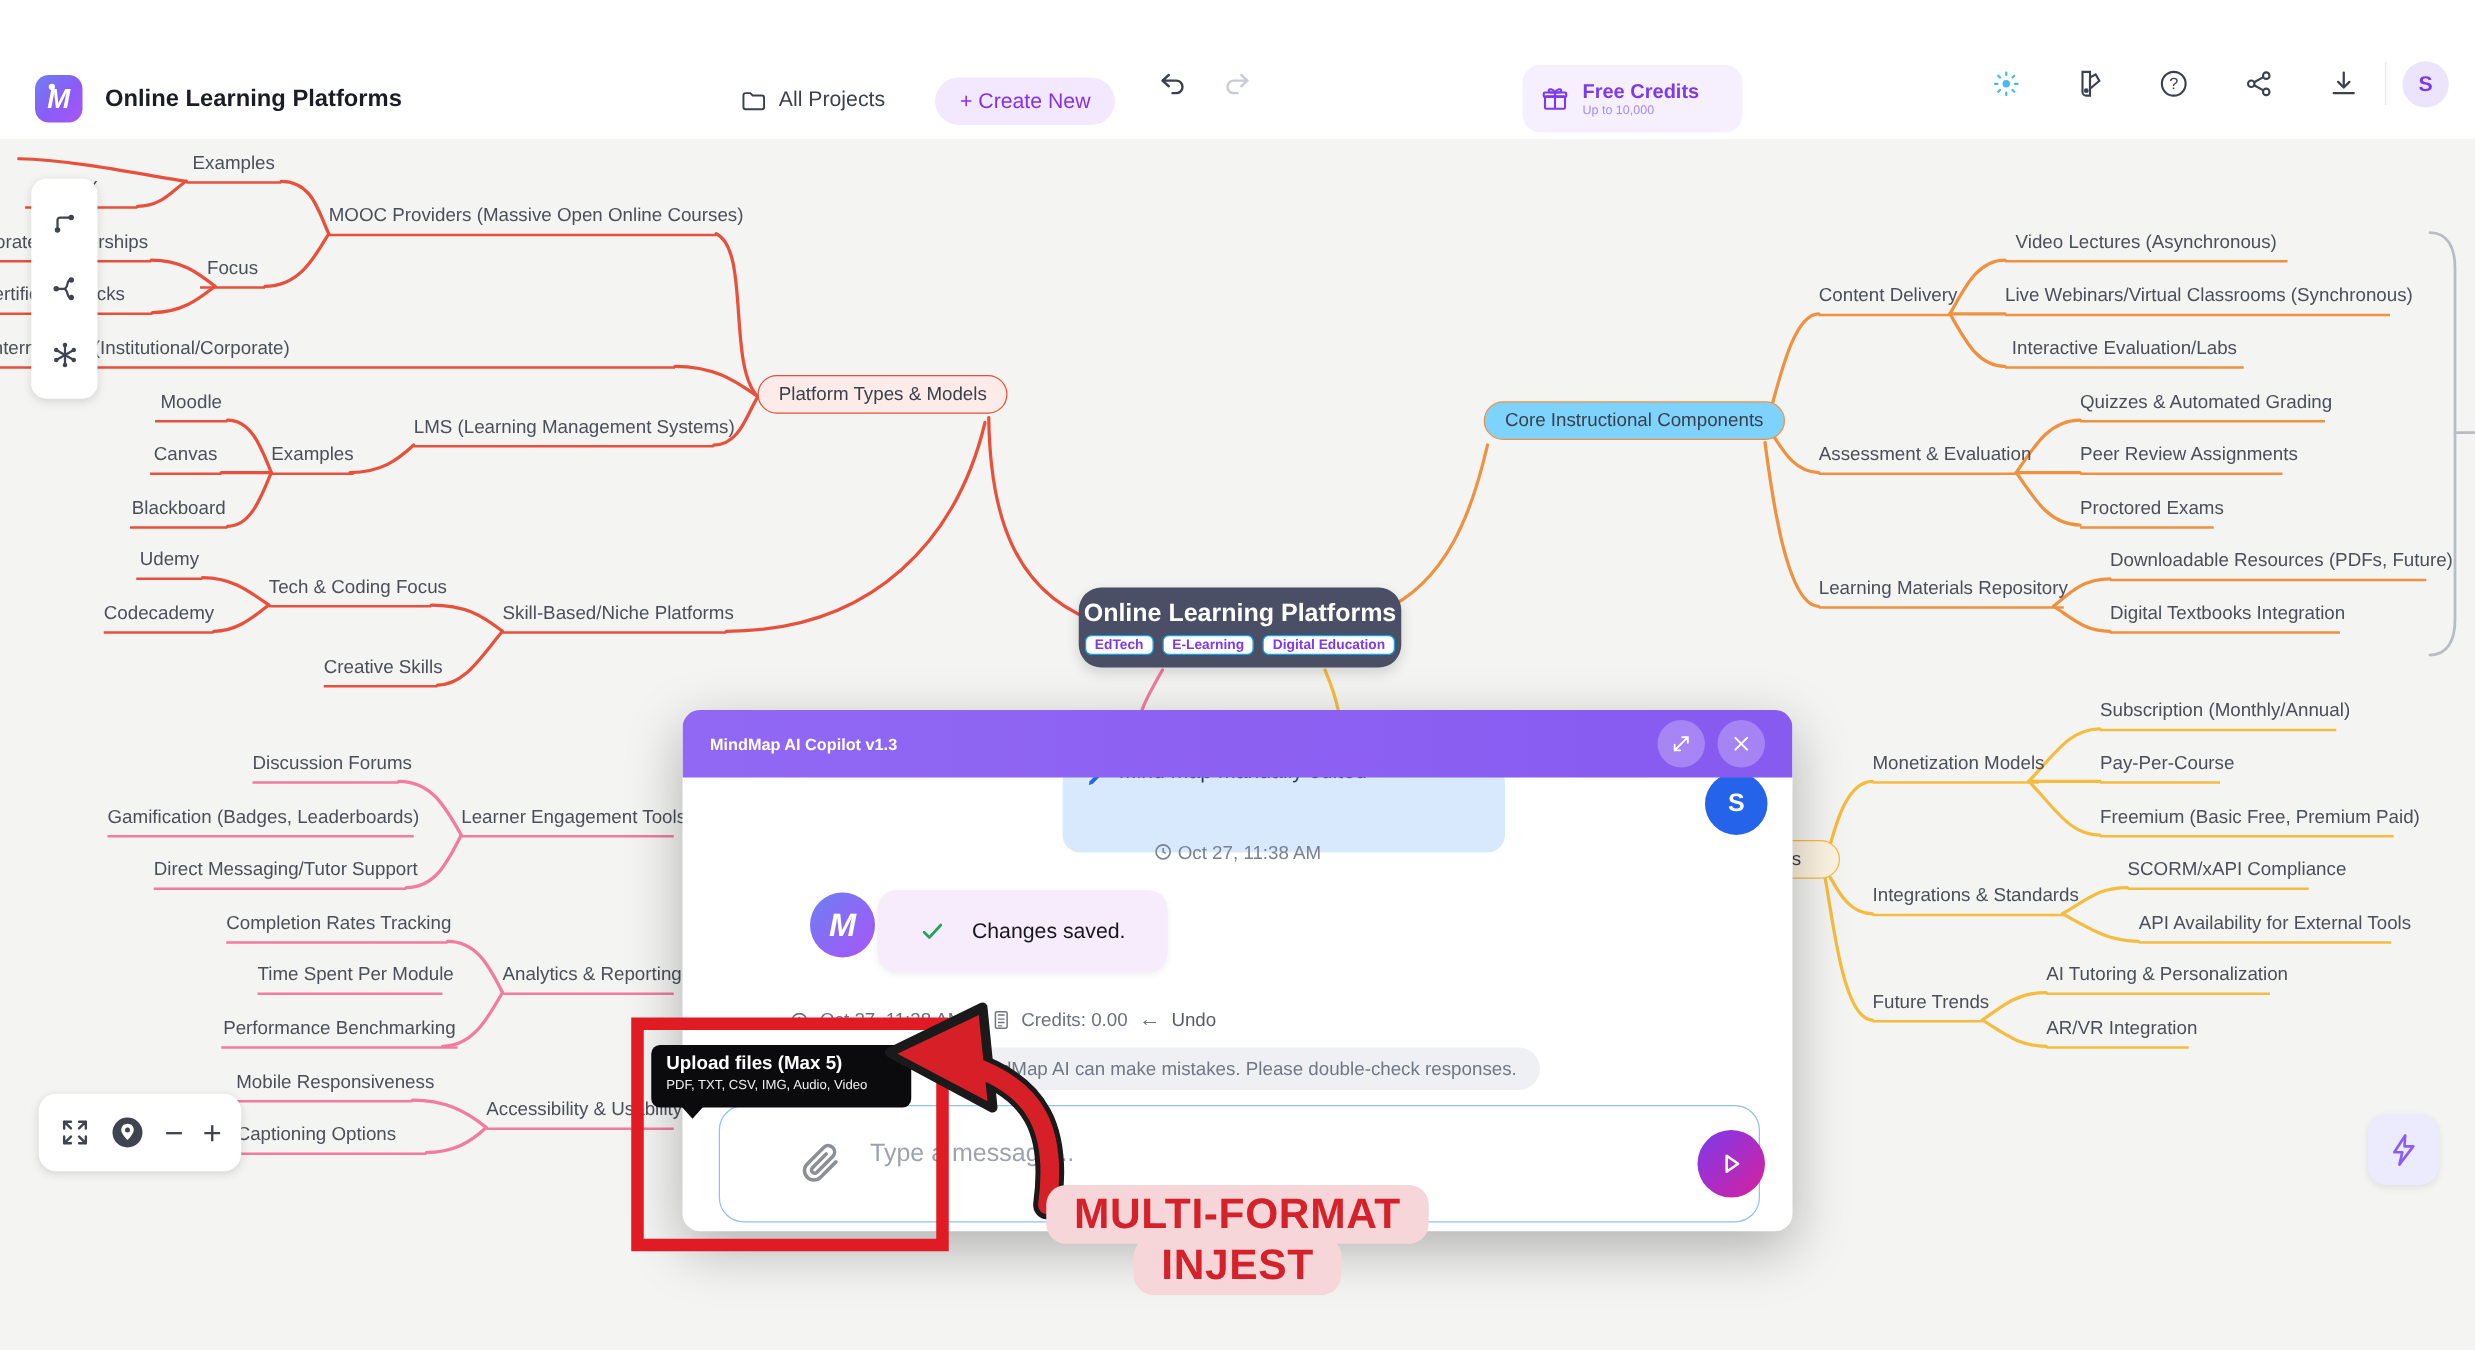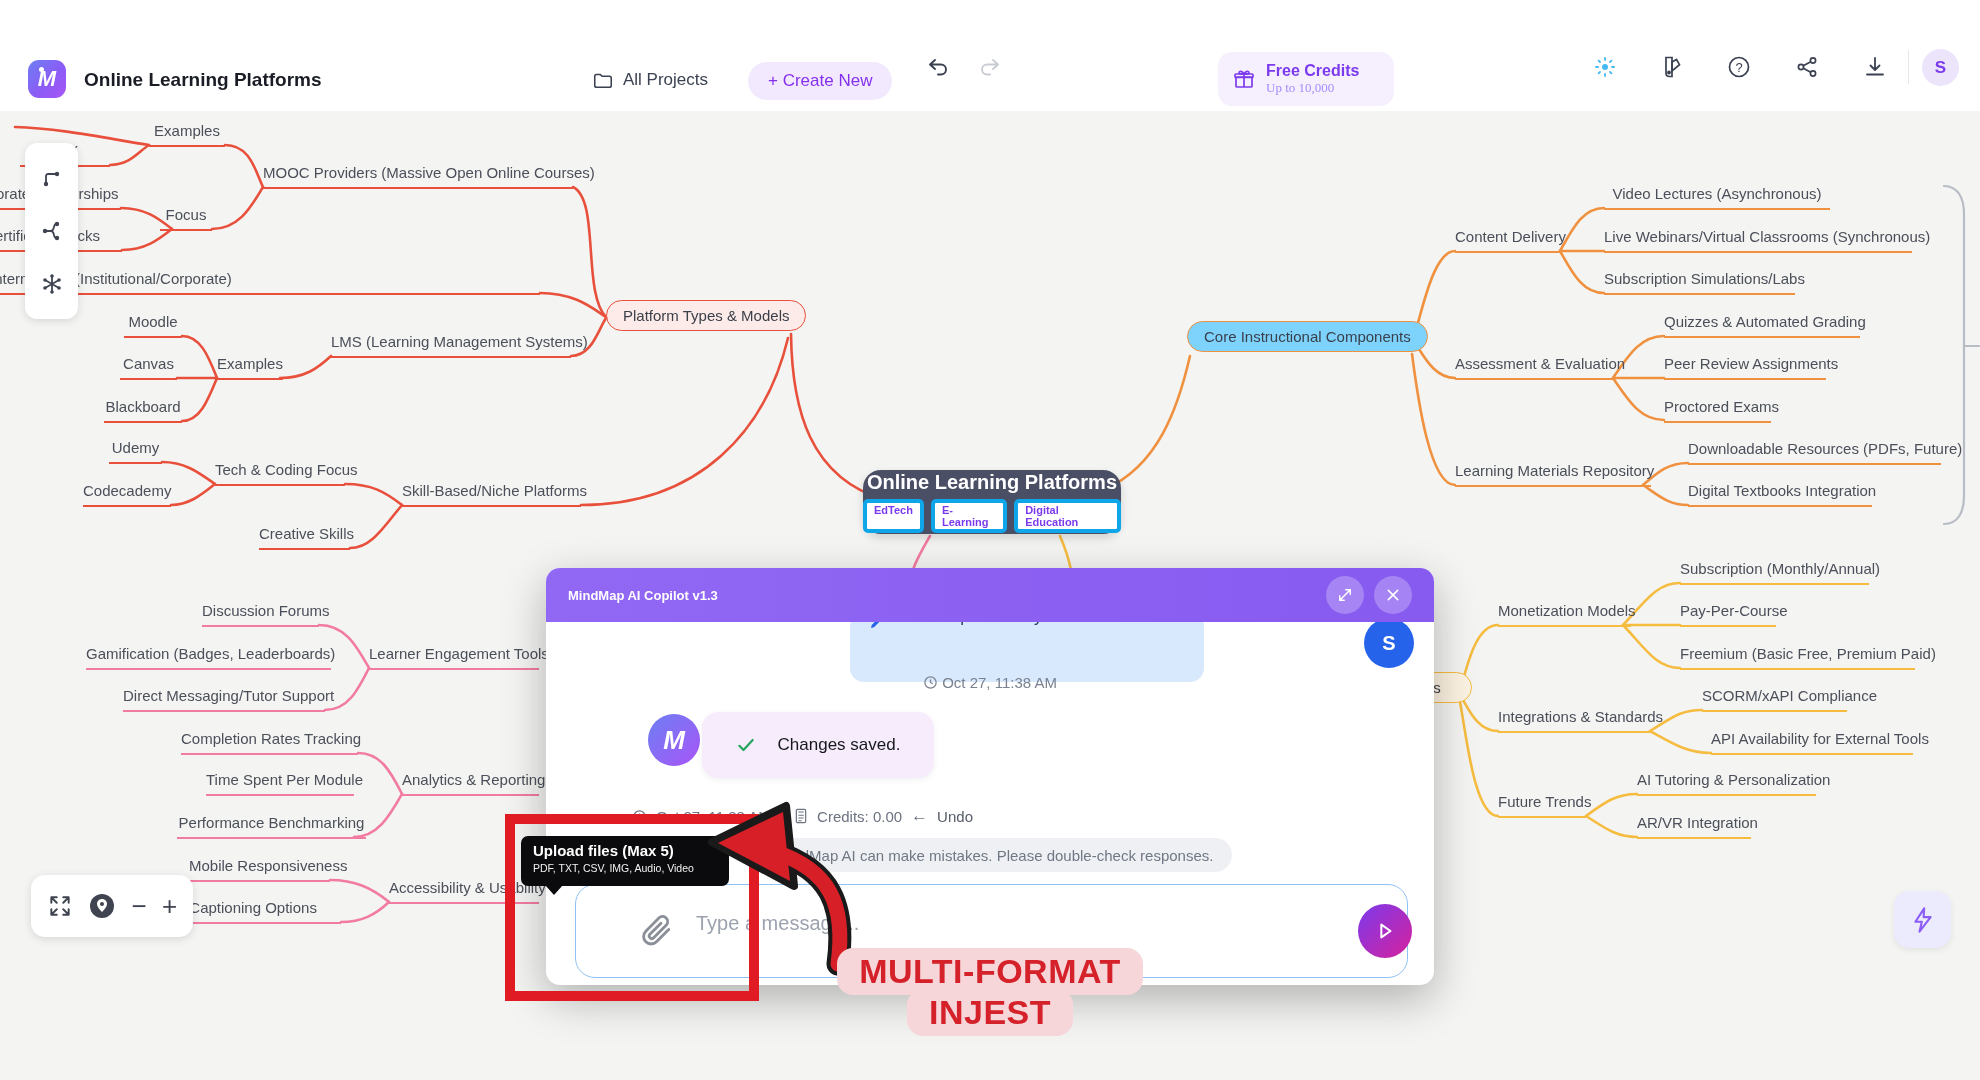--- a/index.html
+++ b/index.html
@@ -12,39 +12,39 @@
   .logo span{color:#fff;font-weight:bold;font-style:italic;font-size:22px;line-height:1;}
   .logo i{position:absolute;left:11px;top:7px;width:5px;height:5px;border-radius:50%;background:#fff;}
   .apptitle{position:absolute;left:84px;top:69px;font-size:19px;font-weight:bold;color:#1a1d26;}
   .navitem{position:absolute;top:69px;font-size:17px;color:#3a4150;display:flex;gap:9px;align-items:center;}
   .pillbtn{position:absolute;left:748px;top:62px;height:38px;padding:0 20px;border-radius:19px;background:#f3e9fe;
            color:#8430ec;font-size:17px;display:flex;align-items:center;gap:6px;border:none;cursor:pointer;}
   .hico{position:absolute;top:54px;width:26px;height:26px;}
   .credits{position:absolute;left:1218px;top:52px;width:162px;height:54px;border-radius:14px;background:#f6f0fe;
            display:flex;align-items:center;padding-left:14px;gap:10px;}
   .credits .t1{font-size:16px;font-weight:bold;color:#7c3aed;}
-  .credits .t2{font-size:13px;color:#a78bfa;font-family:Liberation Serif, serif;}
+  .credits .t2{font-size:10px;color:#a78bfa;}
   .vdiv{position:absolute;left:1908px;top:50px;width:1px;height:34px;background:#e5e7eb;}
   .avatar{position:absolute;left:1922px;top:49px;width:37px;height:37px;border-radius:50%;background:#ece4fb;
           color:#7c3aed;font-weight:bold;font-size:17px;display:flex;align-items:center;justify-content:center;}
   
   .mlbl{position:absolute;font-size:15px;color:#4b4f59;text-align:center;padding-bottom:5px;
         border-bottom:2.5px solid;line-height:19px;white-space:nowrap;z-index:2;overflow:visible;}
   .red{border-color:#e8503c;} .pink{border-color:#f27ba1;} .org{border-color:#f0913f;} .yel{border-color:#f6bc40;}
   .tl{text-align:left;}
   .mnode{position:absolute;border-radius:17px;padding:6px 16px;font-size:15px;color:#3a3f4a;white-space:nowrap;z-index:2;}
   .node-red{background:#fcebe8;border:1.6px solid #e8503c;}
   .node-org{background:#7dd3fc;border:1.6px solid #f0913f;}
   .node-yel{background:#fdf3e2;border:1.6px solid #f6bc40;}
   .center-node{position:absolute;left:863px;top:470px;width:258px;height:64px;background:#4b4f66;border-radius:18px;
                z-index:2;display:flex;flex-direction:column;align-items:center;justify-content:center;gap:5px;
                box-shadow:0 4px 10px rgba(0,0,0,.15);}
   .center-node .ct{color:#fff;font-size:20px;font-weight:bold;}
   .tagrow{display:flex;gap:7px;}
-  .tag{background:#fff;border:4px solid #0ea5e9;color:#7c3aed;border-radius:5px;font-size:11px;padding:1px 7px;font-weight:bold;}
+  .tag{background:#fff;border:1px solid #0ea5e9;color:#7c3aed;border-radius:5px;font-size:11px;padding:1px 7px;font-weight:bold;}
   svg.wires{position:absolute;left:0;top:0;z-index:1;}
   
   .ltools{position:absolute;left:25px;top:143px;width:53px;height:160px;background:#fff;border-radius:12px;
           box-shadow:0 2px 8px rgba(0,0,0,.12);z-index:4;display:flex;flex-direction:column;align-items:center;
           justify-content:space-around;padding:8px 0;}
   
   .zoomctl{position:absolute;left:31px;top:875px;width:146px;height:62px;background:#fff;border-radius:14px;
            box-shadow:0 2px 8px rgba(0,0,0,.12);z-index:6;display:flex;align-items:center;justify-content:space-around;padding:0 8px;}
   .zoomctl .zi{font-size:26px;color:#3f4450;line-height:1;cursor:pointer;}
   
@@ -192,21 +192,21 @@
 <div class="mlbl pink" style="left:402px;top:770px;width:137px;">Analytics &amp; Reporting</div>
 <div class="mlbl pink" style="left:177px;top:813px;width:189px;">Performance Benchmarking</div>
 <div class="mlbl pink" style="left:189px;top:856px;width:141px;">Mobile Responsiveness</div>
 <div class="mlbl pink" style="left:389px;top:878px;width:150px;">Accessibility &amp; Usability</div>
 <div class="mlbl pink" style="left:111px;top:898px;width:230px;">Subtitle/Captioning Options</div>
 
 <div class="mnode node-org" style="left:1187px;top:321px;">Core Instructional Components</div>
 <div class="mlbl org" style="left:1455px;top:227px;width:105px;">Content Delivery</div>
 <div class="mlbl org" style="left:1604px;top:184px;width:226px;">Video Lectures (Asynchronous)</div>
 <div class="mlbl org" style="left:1604px;top:227px;width:308px;">Live Webinars/Virtual Classrooms (Synchronous)</div>
-<div class="mlbl org" style="left:1604px;top:269px;width:191px;">Subscription Simulations/Labs</div>
+<div class="mlbl org" style="left:1604px;top:269px;width:191px;">Interactive Evaluation/Labs</div>
 <div class="mlbl org" style="left:1664px;top:312px;width:196px;">Quizzes &amp; Automated Grading</div>
 <div class="mlbl org" style="left:1455px;top:354px;width:158px;">Assessment &amp; Evaluation</div>
 <div class="mlbl org" style="left:1664px;top:354px;width:162px;">Peer Review Assignments</div>
 <div class="mlbl org" style="left:1664px;top:397px;width:107px;">Proctored Exams</div>
 <div class="mlbl org" style="left:1688px;top:439px;width:253px;">Downloadable Resources (PDFs, Future)</div>
 <div class="mlbl org" style="left:1455px;top:461px;width:196px;">Learning Materials Repository</div>
 <div class="mlbl org" style="left:1688px;top:481px;width:184px;">Digital Textbooks Integration</div>
 
 <div class="mnode node-yel" style="left:1408px;top:672px;width:30px;z-index:1;">ns</div>
 <div class="mlbl yel" style="left:1680px;top:559px;width:189px;">Subscription (Monthly/Annual)</div>

